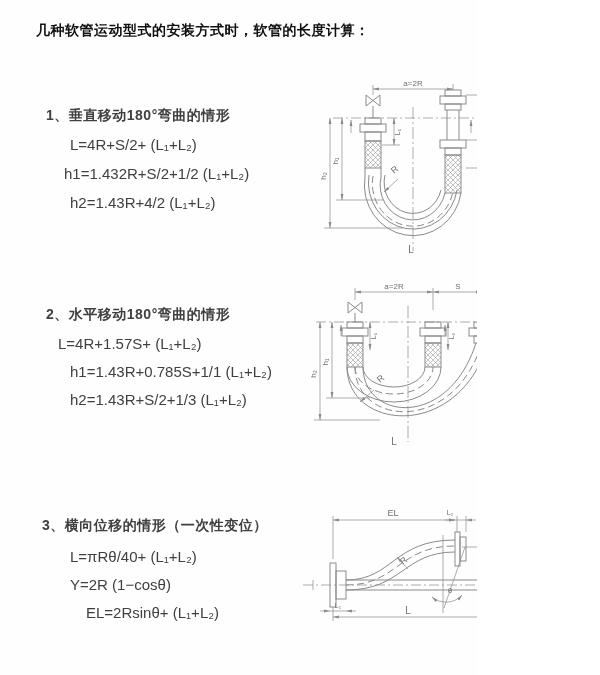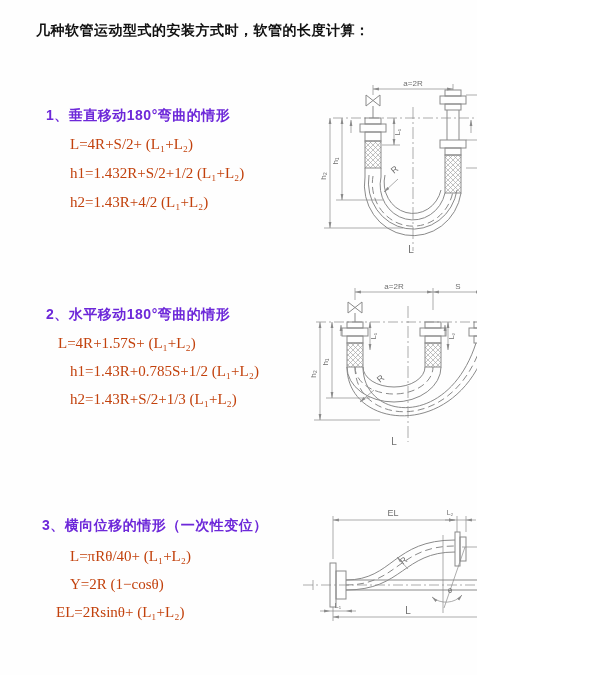--- a/index.html
+++ b/index.html
@@ -1,46 +1,46 @@
 <!DOCTYPE html>
 <html><head>
 <meta charset="utf-8">
 <style>
   html,body{margin:0;padding:0;background:#fff;}
   .page{position:relative;width:477px;height:675px;background:#fefefe;overflow:hidden;
         font-family:"Liberation Sans","DejaVu Sans",sans-serif;color:#1a1a1a;}
   .doc-title{position:absolute;left:36px;top:22px;font-size:14px;font-weight:700;color:#111;letter-spacing:.5px;}
-  .sec-heading{position:absolute;font-size:14px;font-weight:700;color:#6d28d9;letter-spacing:.5px;}
-  .formula{position:absolute;font-size:15px;color:#c2410c;white-space:pre;font-family:Liberation Serif, serif;}
+  .sec-heading{position:absolute;font-size:14px;font-weight:700;color:#404040;letter-spacing:.5px;}
+  .formula{position:absolute;font-size:15px;color:#404040;white-space:pre;}
   svg{position:absolute;}
   svg text{font-family:"Liberation Sans","DejaVu Sans",sans-serif;fill:#6f6f6f;stroke:none;}
   .draw{stroke:#8a8a8a;fill:none;stroke-width:1;}
   .dim{stroke:#8a8a8a;fill:none;stroke-width:.7;}
 </style>
 </head>
 <body>
 
 <div class="page">
 
   <div class="doc-title">几种软管运动型式的安装方式时，软管的长度计算：</div>
 
   <div class="sec-heading" style="left:46px;top:107px">1、垂直移动180°弯曲的情形</div>
   <div class="formula" style="left:70px;top:136px">L=4R+S/2+ (L₁+L₂)</div>
-  <div class="formula" style="left:70px;top:165px">h1=1.432R+S/2+1/2 (L₁+L₂)</div>
+  <div class="formula" style="left:64px;top:165px">h1=1.432R+S/2+1/2 (L₁+L₂)</div>
   <div class="formula" style="left:70px;top:194px">h2=1.43R+4/2 (L₁+L₂)</div>
 
   <div class="sec-heading" style="left:46px;top:306px">2、水平移动180°弯曲的情形</div>
   <div class="formula" style="left:58px;top:335px">L=4R+1.57S+ (L₁+L₂)</div>
-  <div class="formula" style="left:70px;top:363px">h1=1.43R+0.785S+1/2 (L₁+L₂)</div>
+  <div class="formula" style="left:70px;top:363px">h1=1.43R+0.785S+1/1 (L₁+L₂)</div>
   <div class="formula" style="left:70px;top:391px">h2=1.43R+S/2+1/3 (L₁+L₂)</div>
 
   <div class="sec-heading" style="left:42px;top:517px">3、横向位移的情形（一次性变位）</div>
   <div class="formula" style="left:70px;top:548px">L=πRθ/40+ (L₁+L₂)</div>
   <div class="formula" style="left:70px;top:576px">Y=2R (1−cosθ)</div>
-  <div class="formula" style="left:56px;top:604px">EL=2Rsinθ+ (L₁+L₂)</div>
+  <div class="formula" style="left:86px;top:604px">EL=2Rsinθ+ (L₁+L₂)</div>
 
   <svg style="left:308px;top:75px" width="290" height="184" viewBox="0 0 290 184">
     <defs>
       <marker id="a1" markerWidth="9" markerHeight="6" refX="8.5" refY="3" orient="auto-start-reverse">
         <path d="M0,1 L9,3 L0,5 z" fill="#8a8a8a"></path>
       </marker>
       <pattern id="br1" width="5" height="5" patternUnits="userSpaceOnUse">
         <path d="M0,5 L5,0 M0,0 L5,5" stroke="#9a9a9a" stroke-width="0.6"></path>
       </pattern>
     </defs>

